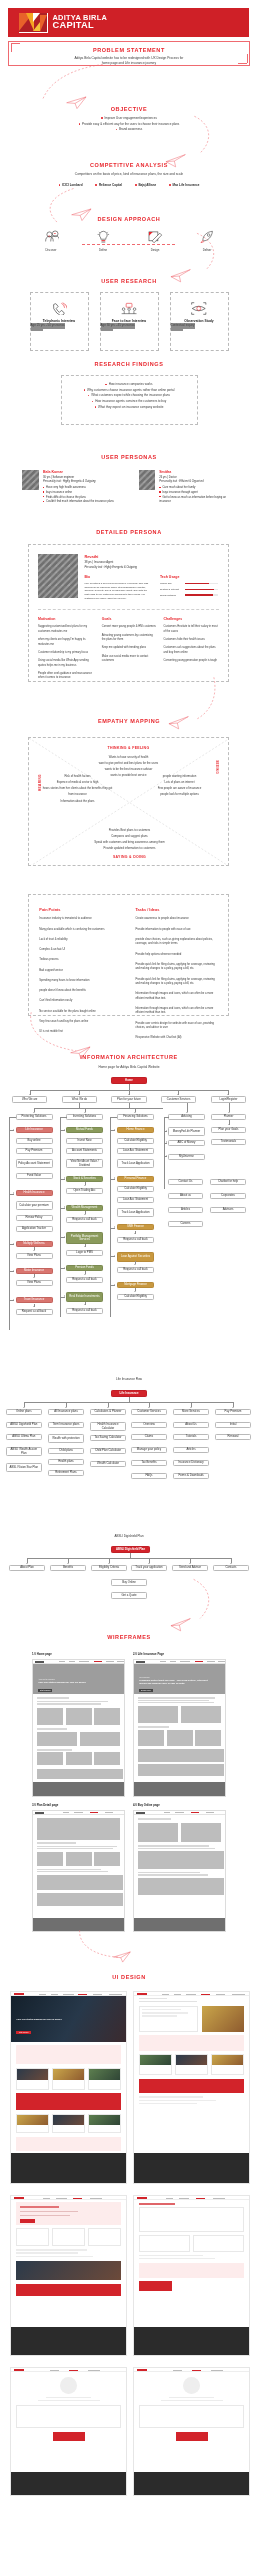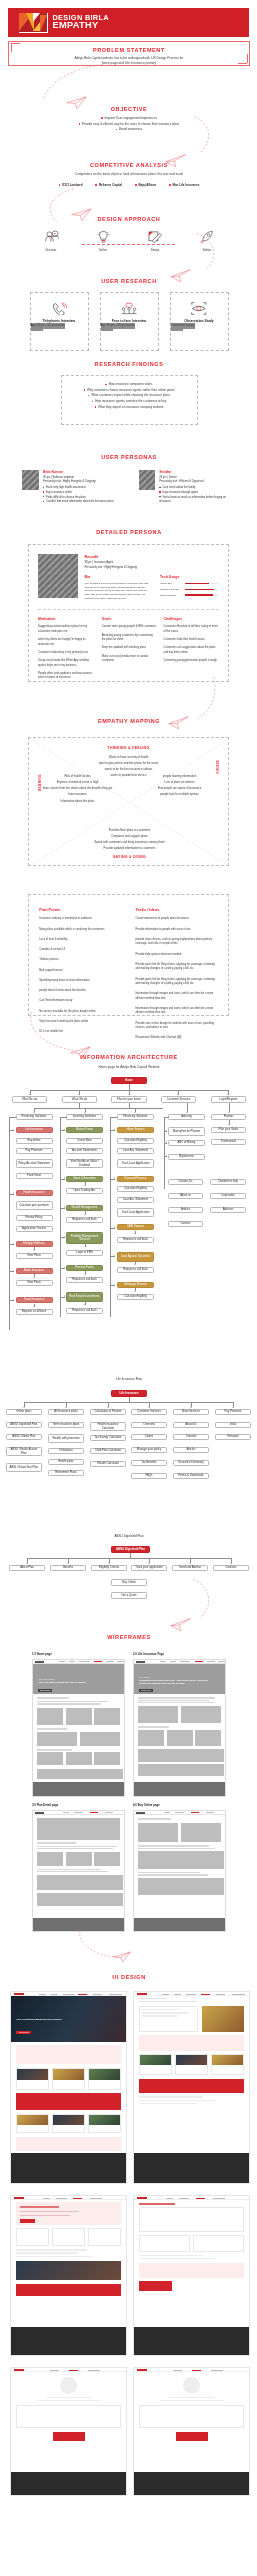--- a/index.html
+++ b/index.html
@@ -135,22 +135,22 @@
     <div class="logo-box">
       <div class="logo-art">
           <i class="la1"></i>
           <i class="la2"></i>
           <i class="la3"></i>
           <i class="la4"></i>
           <i class="la5"></i>
         </div>
     </div>
     <div class="logo-text">
-      <div class="l1">DESIGN BIRLA</div>
-      <div class="l2">EMPATHY</div>
+      <div class="l1">ADITYA BIRLA</div>
+      <div class="l2">CAPITAL</div>
     </div>
   </div>
 
   <div class="ps-frame">
     <div class="br t"></div>
       <div class="br b"></div>
       <div class="br l"></div>
       <div class="br r"></div>
     <div class="br cl"></div>
       <div class="br clh"></div>

